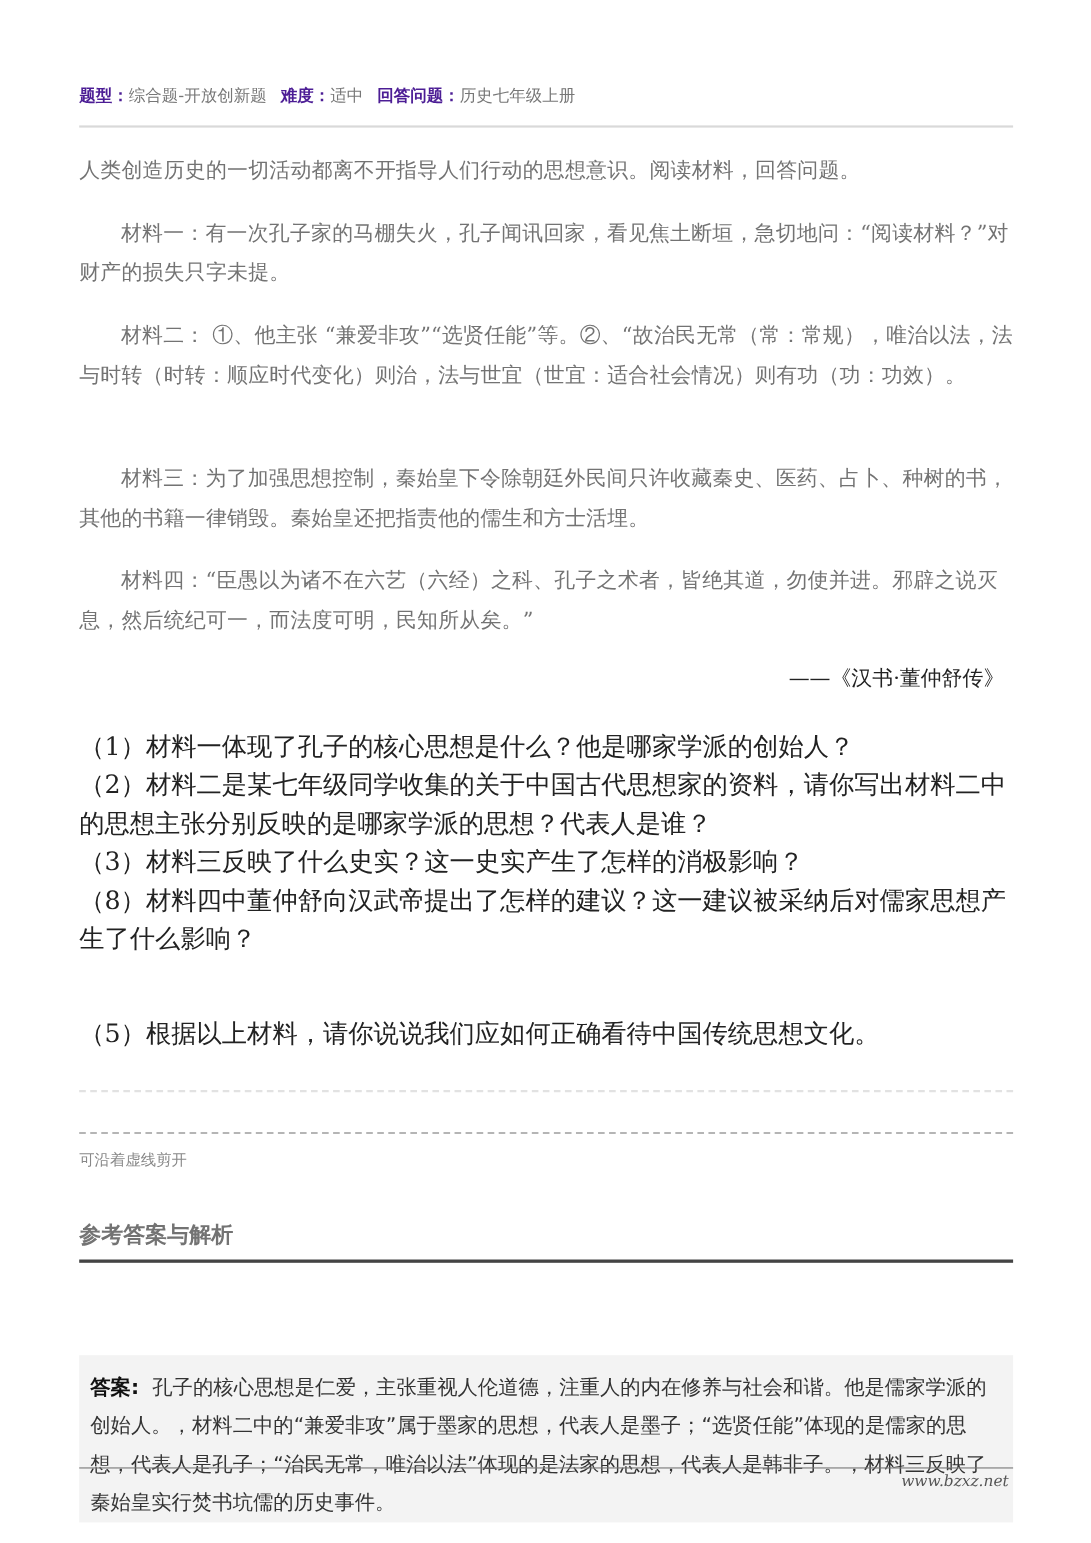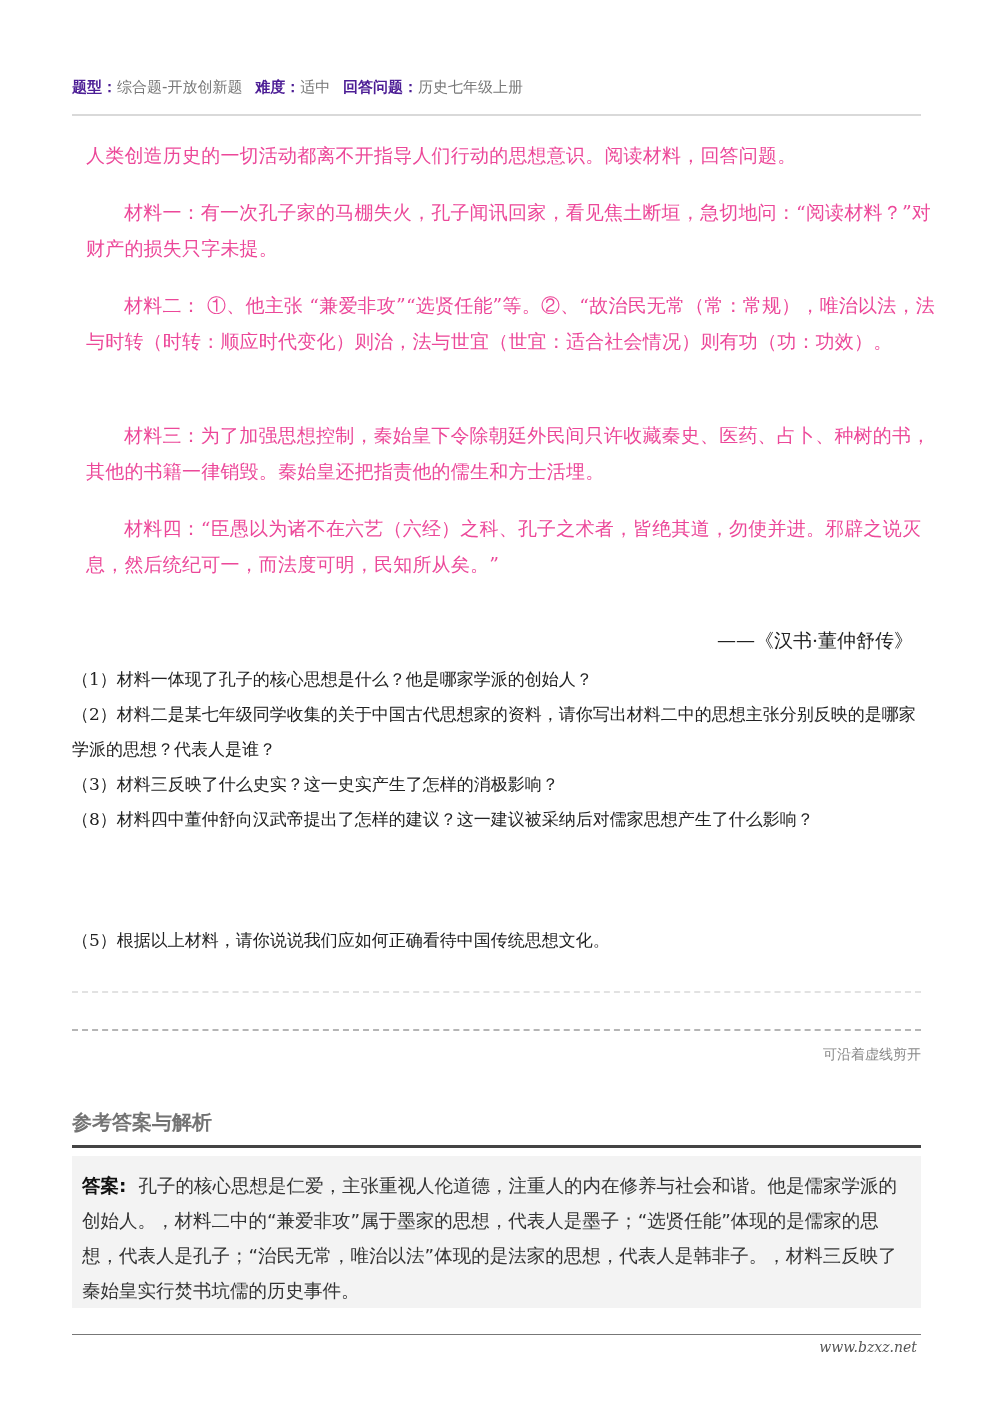--- a/index.html
+++ b/index.html
@@ -39,59 +39,58 @@
     .meta-rule {
       position: absolute;
       top: 114px;
       left: 0;
       width: 849px;
       height: 2px;
       background: #d9d9d9;
     }
     .p {
       position: absolute;
-      left: 14px;
+      left: 0;
       width: 849px;
       font-size: 19px;
       line-height: 36px;
-      color: #ec4899;
+      color: #737373;
       letter-spacing: 0.2px;
     }
     .indent { text-indent: 38px; }
     .source {
       position: absolute;
       right: 8px;
       top: 604px;
       font-size: 19px;
       color: #222;
       white-space: nowrap;
-      margin-top: 24px;
     }
     .q {
       position: absolute;
       left: 0;
       width: 849px;
-      font-size: 17px;
+      font-size: 23px;
       line-height: 35px;
       color: #222;
     }
     .dash-line {
       position: absolute;
       left: 0;
       width: 849px;
       height: 0;
     }
     .dash-light { border-top: 2px dashed #e2e2e2; top: 991px; }
     .dash-dark { border-top: 2px dashed #b5b5b5; top: 1029px; }
     .cut-hint {
       position: absolute;
       top: 1046px;
       left: 0;
       width: 849px;
-      text-align: right;
+      text-align: left;
       font-family: "DejaVu Sans", "Liberation Sans", sans-serif;
       font-size: 14px;
       color: #888;
     }
     .ans-title {
       position: absolute;
       top: 1109px;
       left: 0;
       font-family: "DejaVu Sans", "Liberation Sans", sans-serif;
       font-weight: bold;
@@ -101,21 +100,21 @@
     .ans-rule {
       position: absolute;
       top: 1145px;
       left: 0;
       width: 849px;
       height: 3px;
       background: #444;
     }
     .ans-box {
       position: absolute;
-      top: 1156px;
+      top: 1232px;
       left: 0;
       width: 849px;
       height: 152px;
       background: #f3f3f3;
       box-sizing: border-box;
       padding: 12px 10px 0 10px;
     }
     .ans-text {
       font-family: "DejaVu Sans", "Liberation Sans", sans-serif;
       font-size: 18.5px;

